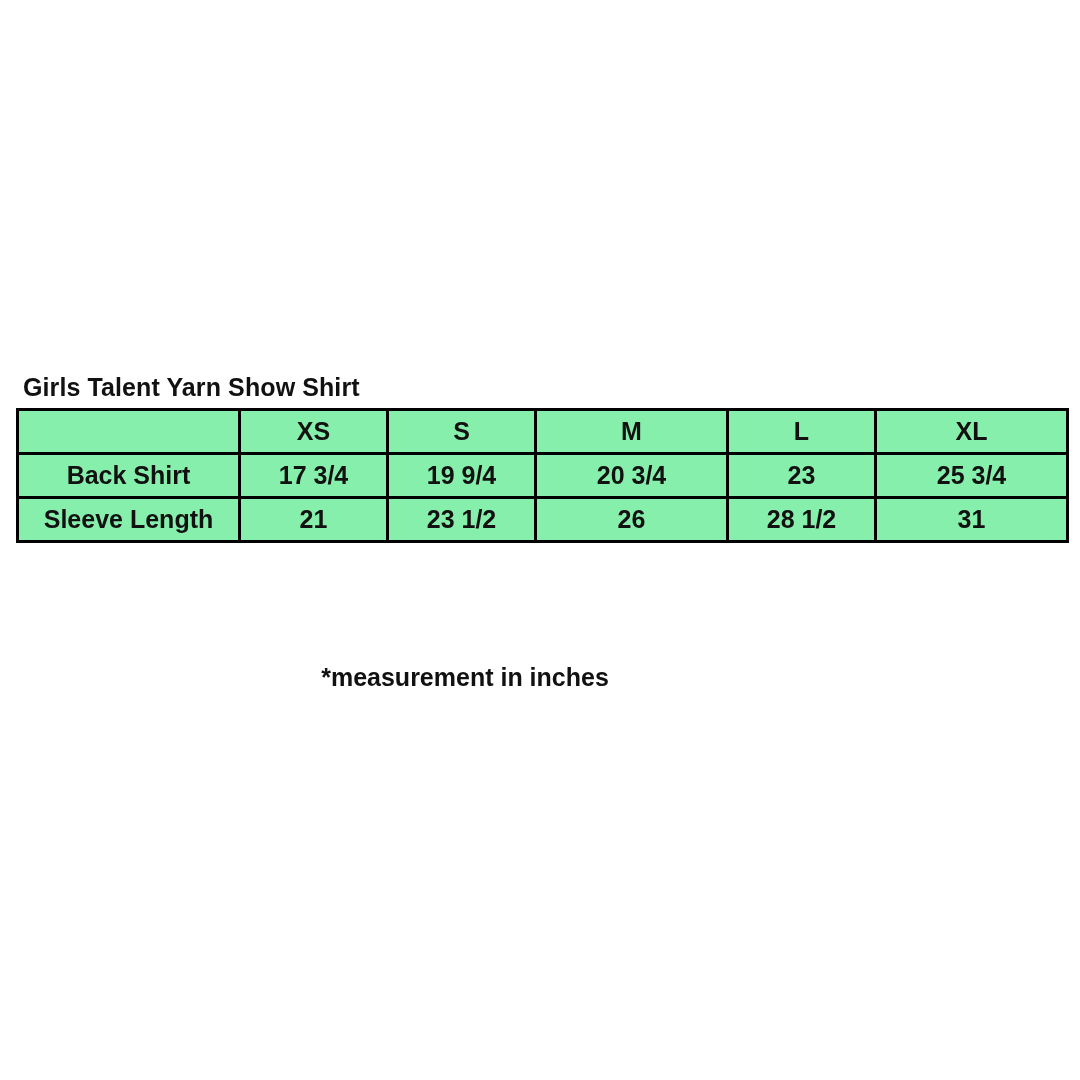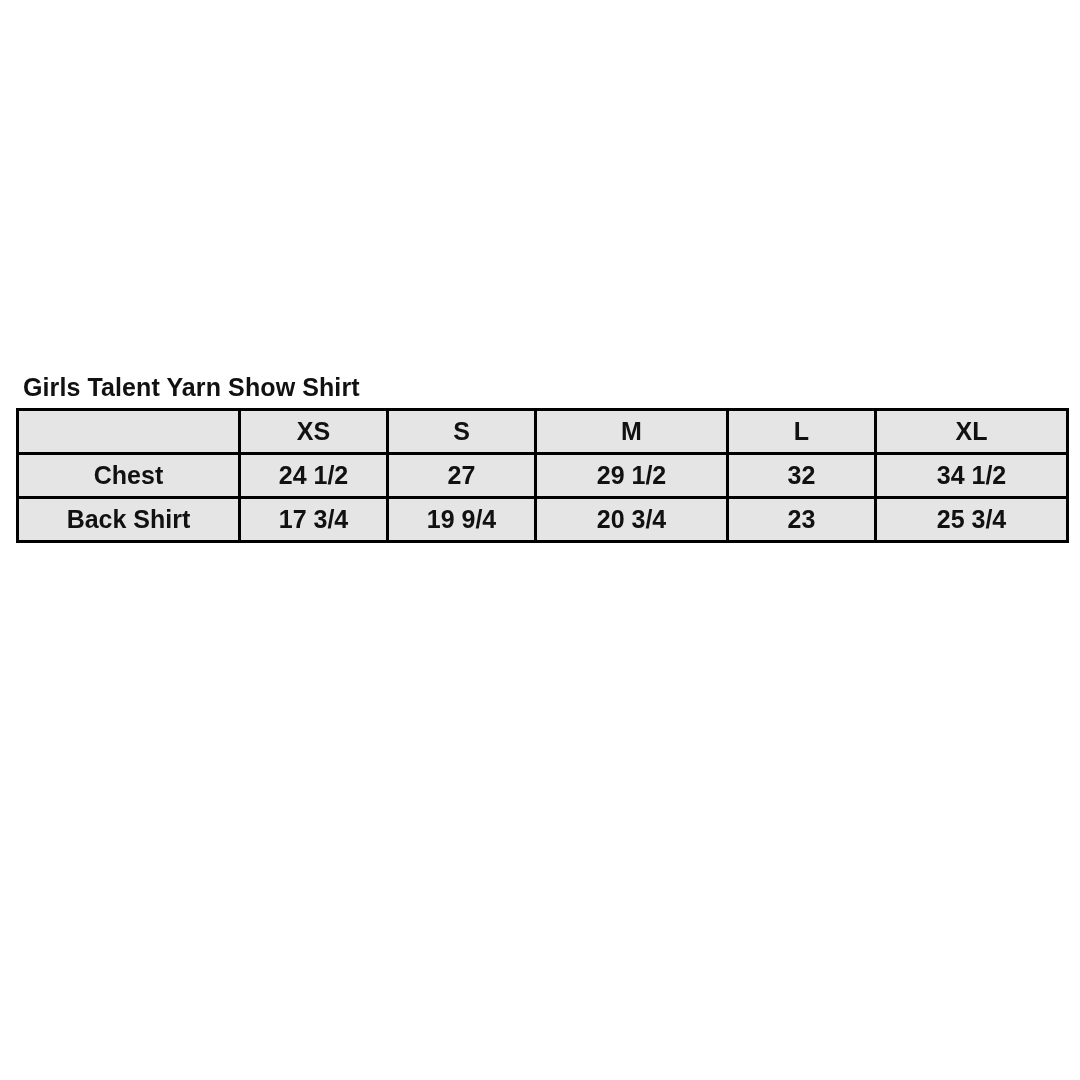--- a/index.html
+++ b/index.html
@@ -32,21 +32,21 @@
     color: #111111;
     white-space: nowrap;
   }
   #size-table {
     position: absolute;
     left: 16px;
     top: 408px;
     width: 1014px;
     border-collapse: collapse;
     table-layout: fixed;
-    background: #e5e5e5;
+    background: #86efac;
   }
   #size-table td,
   #size-table th {
     border: 3px solid #000000;
     font-size: 25px;
     font-weight: 600;
     text-align: center;
     color: #111111;
     height: 41px;
     padding: 0 4px;
@@ -90,32 +90,33 @@
         <th></th>
         <th>XS</th>
         <th>S</th>
         <th>M</th>
         <th>L</th>
         <th>XL</th>
       </tr>
     </thead>
     <tbody>
       <tr>
-        <td class="row-label">Chest</td>
-        <td>24 1/2</td>
-        <td>27</td>
-        <td>29 1/2</td>
-        <td>32</td>
-        <td>34 1/2</td>
-      </tr>
-      <tr>
         <td class="row-label">Back Shirt</td>
         <td>17 3/4</td>
         <td>19 9/4</td>
         <td>20 3/4</td>
         <td>23</td>
         <td>25 3/4</td>
       </tr>
+      <tr>
+        <td class="row-label">Sleeve Length</td>
+        <td>21</td>
+        <td>23 1/2</td>
+        <td>26</td>
+        <td>28 1/2</td>
+        <td>31</td>
+      </tr>
     </tbody>
   </table>
 
+  <div id="footnote">*measurement in inches</div>
 
 </div>
 
 </body></html>

